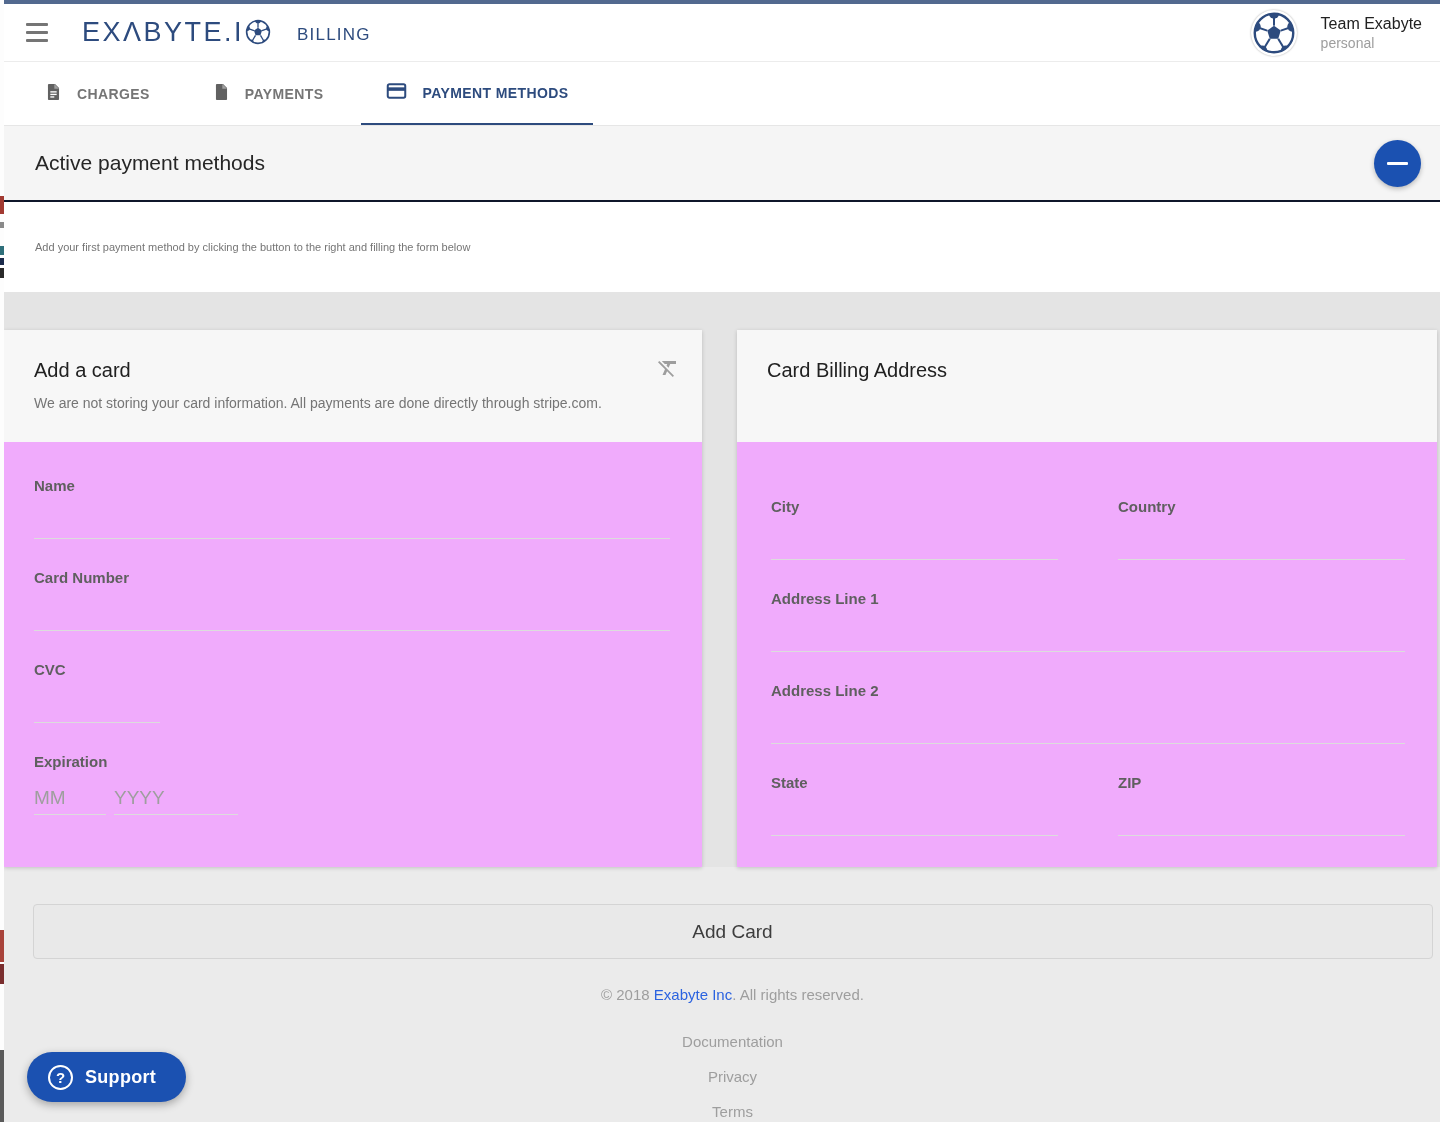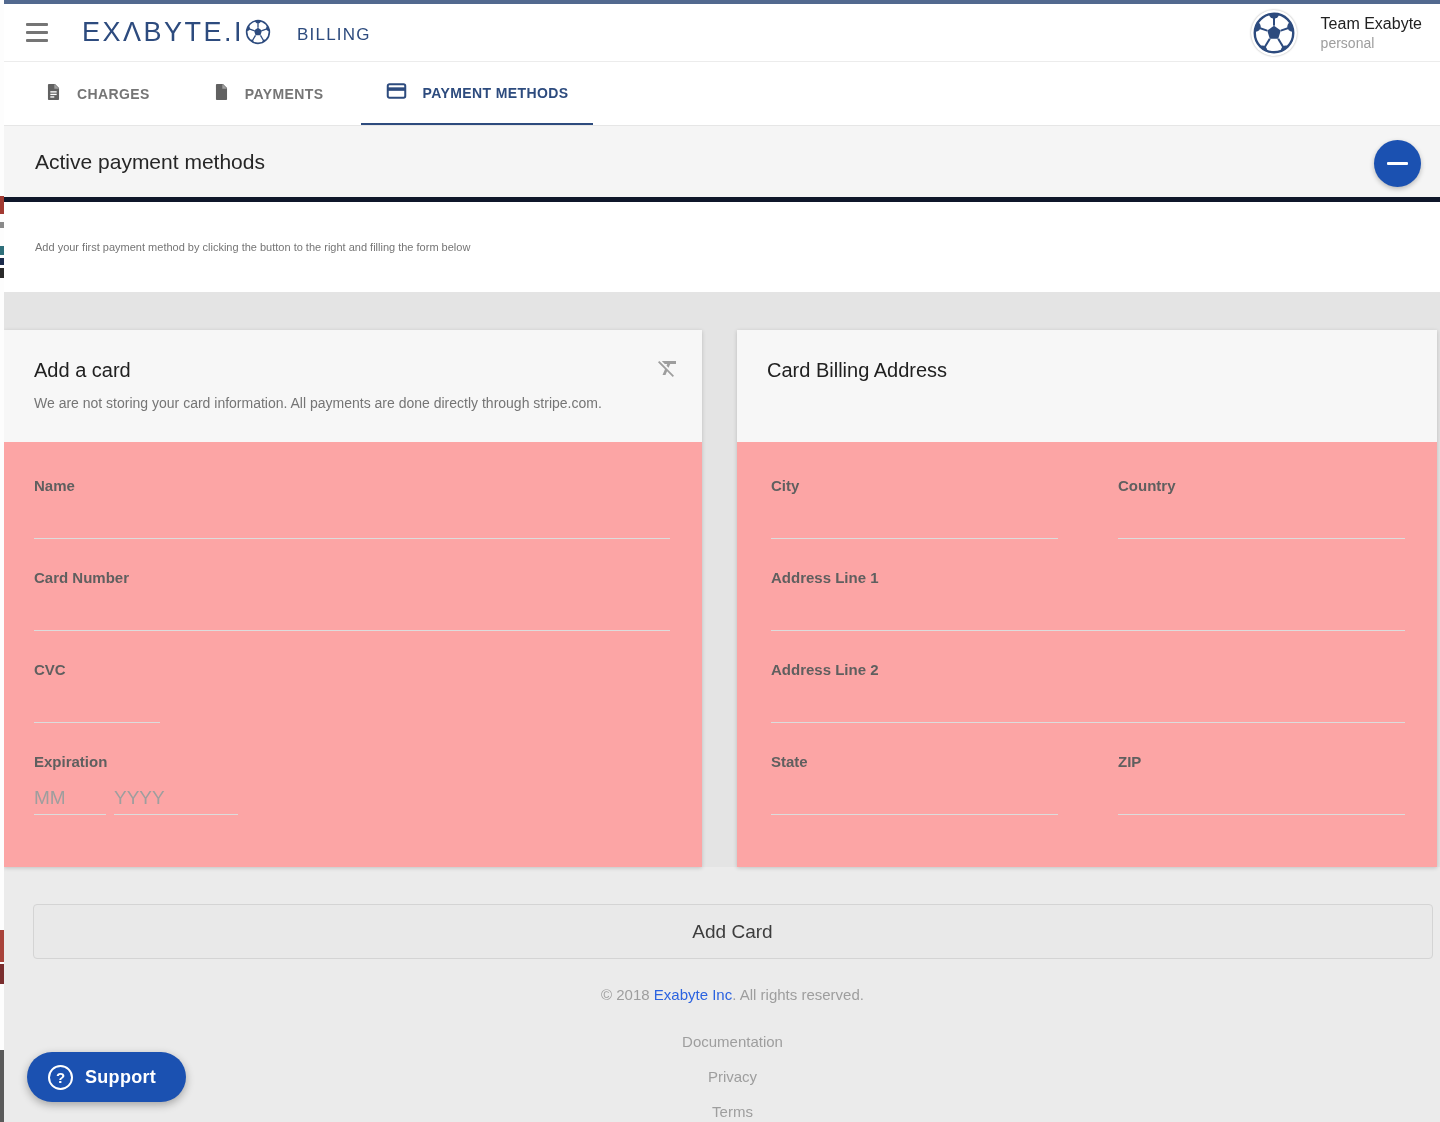--- a/index.html
+++ b/index.html
@@ -46,56 +46,56 @@
   .tab-bar{height:64px;background:#fff;display:flex;padding-left:20px;border-bottom:1px solid #e6e6e6;}
   .tab{
     display:flex;align-items:center;gap:14px;padding:0 24px;height:100%;
     background:none;border:none;cursor:pointer;
     font-family:inherit;font-size:14px;font-weight:bold;letter-spacing:.4px;color:#757575;
   }
   .tab svg{flex:0 0 auto;}
   .tab.active{color:var(--c-brand);border-bottom:2px solid var(--c-brand);}
   .tab{margin-right:14px;}
   
-  .section-head{height:76px;background:#f5f5f5;display:flex;align-items:center;padding-left:35px;position:relative;border-bottom:5px solid #0f172a;}
+  .section-head{height:76px;background:#f5f5f5;display:flex;align-items:center;padding-left:35px;position:relative;border-bottom:2px solid #0f172a;}
   .section-title{font-size:21px;color:#262626;font-weight:normal;}
   .collapse-btn{
     position:absolute;right:19px;top:14px;width:47px;height:47px;border-radius:50%;
     background:var(--c-accent);border:none;cursor:pointer;box-shadow:0 2px 5px rgba(0,0,0,.25);
     display:flex;align-items:center;justify-content:center;
   }
   .collapse-btn .minus{width:21px;height:3px;background:#fff;border-radius:1px;}
   
   .section-desc{height:90px;background:#fff;display:flex;align-items:center;padding-left:35px;}
   .section-desc p{font-size:11px;color:#757575;}
   
   .band{height:38px;background:#e4e4e4;}
   .cards{background:#e4e4e4;display:flex;gap:35px;padding:0 3px 0 4px;}
-  .card{background:#fca5a5;box-shadow:0 1px 4px rgba(0,0,0,.18);height:537px;}
+  .card{background:#f0abfc;box-shadow:0 1px 4px rgba(0,0,0,.18);height:537px;}
   .card-left{flex:0 0 698px;}
   .card-right{flex:1;}
   .card-head{background:#f7f7f7;padding:28px 30px 30px 30px;position:relative;height:112px;}
   .card-title{font-size:20px;color:#212121;font-weight:normal;line-height:24px;}
   .card-sub{font-size:14px;color:#757575;margin-top:12px;line-height:18px;}
   .clear-btn{position:absolute;top:24px;right:20px;background:none;border:none;cursor:pointer;padding:2px;}
   .card-body{padding:35px 32px 40px 30px;}
   .card-right .card-body{padding-left:34px;}
   .field{margin-bottom:30px;}
   .field label{display:block;font-size:15px;font-weight:bold;color:#5f5f5f;line-height:18px;}
   .field input{
     display:block;width:100%;height:44px;border:none;border-bottom:1px solid #dcdcdc;
     background:transparent;outline:none;font-family:inherit;font-size:19px;color:#212121;padding:0;
   }
   .field input::placeholder{color:#9e9e9e;}
   .field .short{width:126px;}
   .exp-row{display:flex;gap:8px;margin-top:10px;}
   .exp-row input{height:34px;}
   .exp-mm{width:72px !important;}
   .exp-yyyy{width:124px !important;}
-  .two-col{display:flex;gap:60px;}
+  .two-col{display:flex;gap:60px;margin-top:21px;}
   .two-col .field{flex:1;}
   
   .bottom{background:#ebebeb;padding-left:25px;}
   .add-card-btn{
     display:block;width:1400px;margin:37px auto 0 auto;height:55px;
     background:#e9e9e9;border:1px solid #d4d4d4;border-radius:4px;cursor:pointer;
     font-family:inherit;font-size:19px;color:#3d3d3d;
   }
   .footer{text-align:center;margin-top:27px;}
   .copyright{font-size:15px;color:#9e9e9e;}

